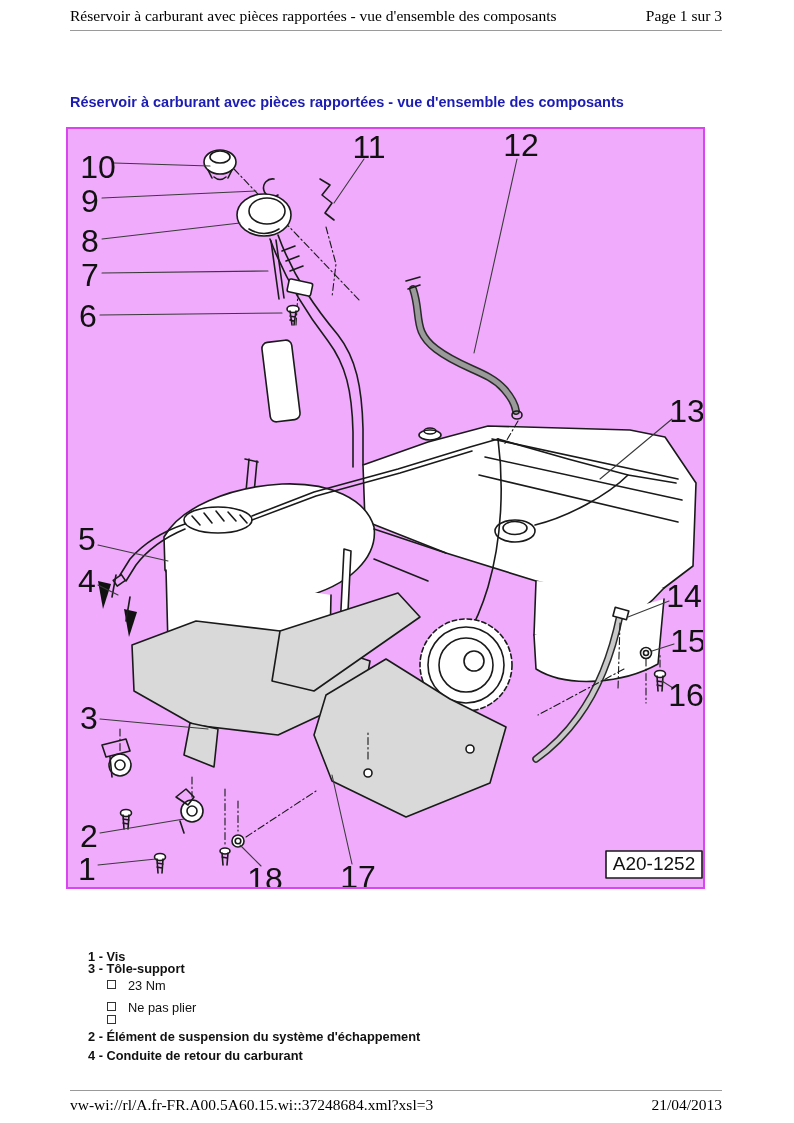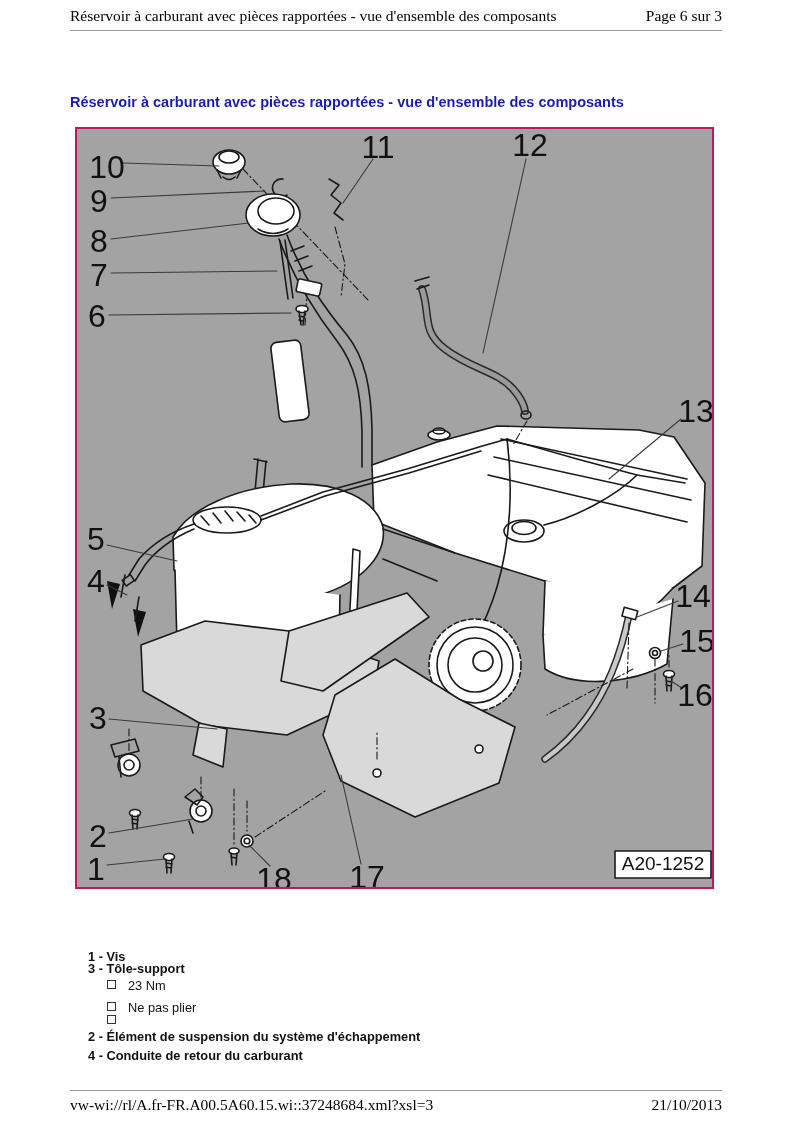--- a/index.html
+++ b/index.html
@@ -9,21 +9,21 @@
   .hdr,.ftr{position:absolute;left:70px;width:652px;display:flex;justify-content:space-between;
             font-family:"Liberation Serif",serif;font-size:15.5px;color:#000;}
   .hdr{top:7px;}
   .ftr{top:1096px;}
   .rule{position:absolute;left:70px;width:652px;height:0;border-top:1px solid #9a9a9a;}
   .rule-top{top:30px;}
   .rule-bottom{top:1090px;}
   
   .doc-heading{position:absolute;left:70px;top:94px;font-size:14.5px;font-weight:bold;}
   
-  .figure{position:absolute;left:75px;top:127px;width:635px;height:758px;border:2px solid #be185d;background:#a3a3a3;}
+  .figure{position:absolute;left:66px;top:127px;width:635px;height:758px;border:2px solid #d946ef;background:#f0abfc;}
   .figure svg{display:block;width:635px;height:758px;}
   
   svg path,svg circle,svg ellipse,svg rect,svg line{fill:none;stroke:#1a1a1a;stroke-width:1.6;stroke-linejoin:round;stroke-linecap:round;}
   svg .wh{fill:#ffffff;}
   svg .gray{fill:#d9d9d9;}
   svg .blk{fill:#111;stroke:none;}
   svg .dd{stroke-dasharray:7 3 1.5 3;stroke-width:1.1;}
   svg .hoseO{stroke-width:8;stroke:#2a2a2a;}
   svg .hoseI{stroke-width:5;stroke:#9a9a9a;}
   svg .strapO{stroke-width:7.5;stroke:#2a2a2a;}
@@ -38,21 +38,21 @@
   .lg-sub{padding-left:19px;}
   .sq{display:inline-block;width:7px;height:7px;border:1.3px solid #333;margin-right:12px;vertical-align:1px;}
 </style>
 </head>
 <body>
 
 <div class="page">
 
   <div class="hdr">
     <span>Réservoir à carburant avec pièces rapportées - vue d'ensemble des composants</span>
-    <span>Page 6 sur 3</span>
+    <span>Page 1 sur 3</span>
   </div>
   <div class="rule rule-top"></div>
 
   <div class="doc-heading" id="doc-heading" style="color: rgb(28, 28, 180);">Réservoir à carburant avec pièces rapportées - vue d'ensemble des composants</div>
 
   <div class="figure">
     <svg viewBox="0 0 635 758">
       <g>
 
         <path class="dd" d="M166,40 L292,172"></path>
@@ -222,16 +222,16 @@
       <span class="sq"></span>
     </div>
     <div class="lg-row lg-sub" style="top:1000px">
       <span class="sq"></span><span>Ne pas plier</span>
     </div>
   </div>
 
   <div class="rule rule-bottom"></div>
   <div class="ftr">
     <span>vw-wi://rl/A.fr-FR.A00.5A60.15.wi::37248684.xml?xsl=3</span>
-    <span>21/10/2013</span>
+    <span>21/04/2013</span>
   </div>
 
 </div>
 
 </body></html>

